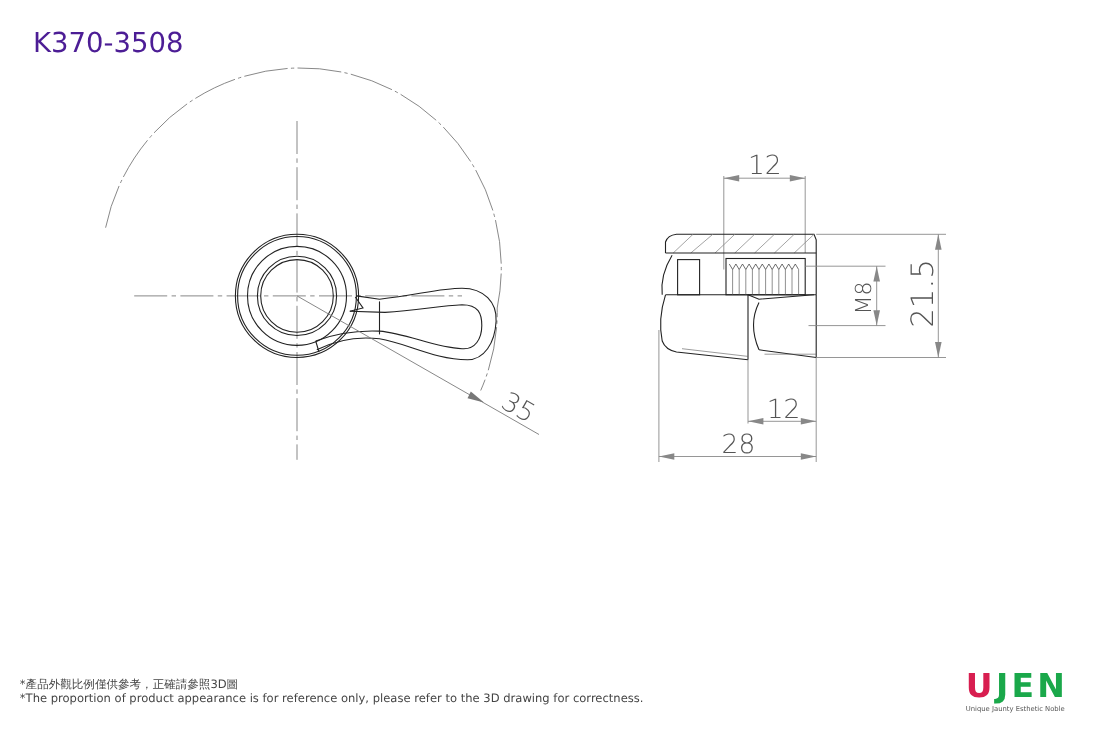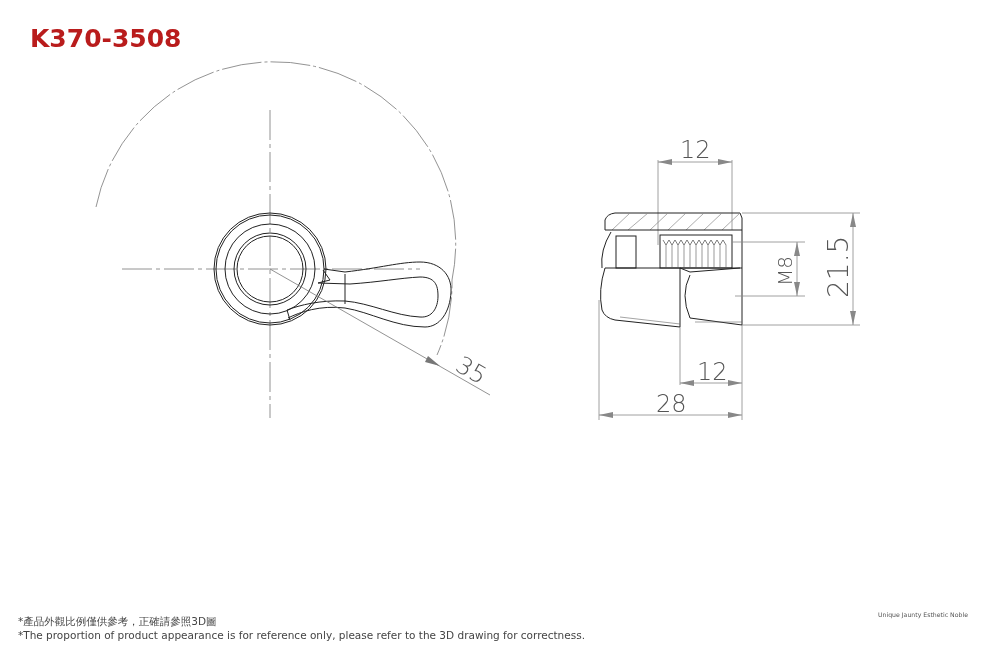--- a/index.html
+++ b/index.html
@@ -1,17 +1,17 @@
 <!DOCTYPE html>
 <html><head>
   <meta charset="utf-8">
   <style>
     html, body { margin: 0; padding: 0; background: #ffffff; }
     body { width: 1001px; height: 667px; position: relative; overflow: hidden; font-family: "DejaVu Sans", sans-serif; }
-    .title { position: absolute; left: 30px; top: 24px; font-size: 25px; color: #b91c1c; letter-spacing: 0px; font-family: "DejaVu Sans", sans-serif; font-weight: 700; }
+    .title { position: absolute; left: 30px; top: 24px; font-size: 25px; color: #4c1d95; letter-spacing: 0px; font-family: "DejaVu Sans", sans-serif; font-weight: 400; }
     svg.drawing { position: absolute; left: 0; top: 0; }
     .note { position: absolute; left: 18px; font-size: 10.5px; color: #444444; white-space: nowrap; }
     .note.zh { top: 615px; }
     .note.en { top: 629px; }
     .logo { position: absolute; left: 878px; top: 610px; width: 110px; }
     .logo-word { font-size: 30px; font-weight: bold; letter-spacing: 3px; line-height: 30px; font-family: "DejaVu Sans", sans-serif; }
     .logo-word .u { color: #d81e50; }
     .logo-word .jen { color: #1aa84a; }
     .logo-tag { font-size: 6.2px; color: #555; white-space: nowrap; margin-top: 1px; }
     .dimtext { font-family: "DejaVu Sans", sans-serif; fill: #555555; font-size: 24px; font-weight: 300; }
@@ -125,14 +125,15 @@
   <text class="dimtext" x="697" y="380">12</text>
   <text class="dimtext" x="656" y="412">28</text>
   <text class="dimtext" x="0" y="0" style="font-size:20px" transform="translate(792 286) rotate(-90)">M8</text>
   <text class="dimtext" x="0" y="0" style="font-size:28px" transform="translate(848 298) rotate(-90)">21.5</text>
 </svg>
 
 <div class="note zh">*產品外觀比例僅供參考，正確請參照3D圖</div>
 <div class="note en">*The proportion of product appearance is for reference only, please refer to the 3D drawing for correctness.</div>
 
 <div class="logo">
+  <div class="logo-word"><span class="u">U</span><span class="jen">JEN</span></div>
   <div class="logo-tag">Unique Jaunty Esthetic Noble</div>
 </div>
 
 </body></html>

